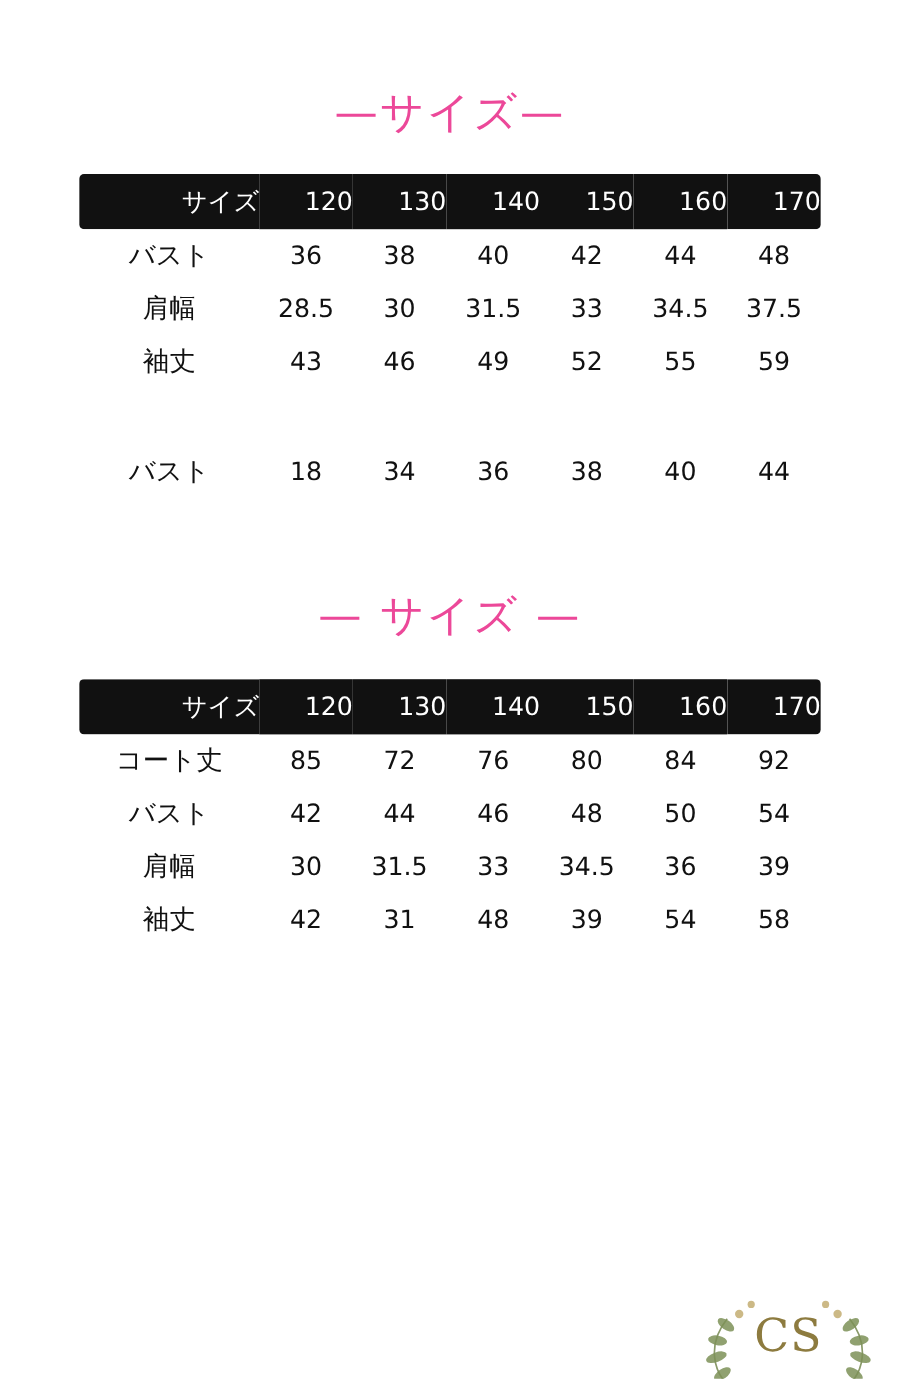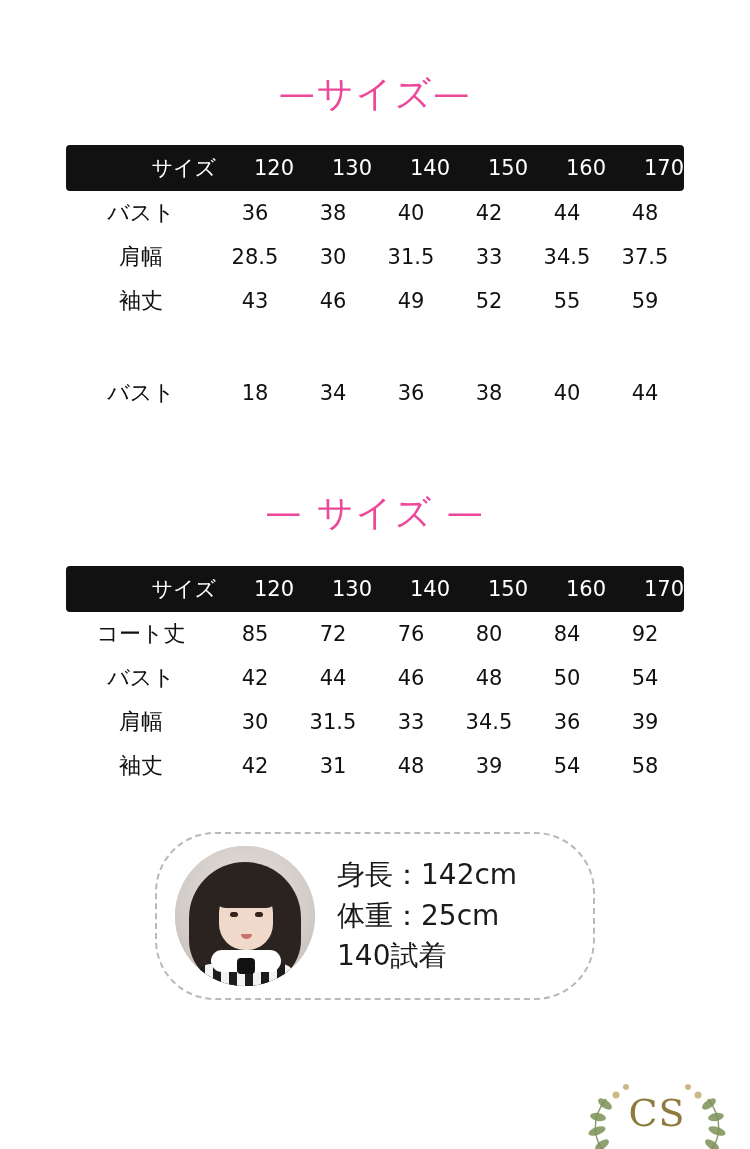--- a/index.html
+++ b/index.html
@@ -281,39 +281,20 @@
           <td>31</td>
           <td>48</td>
           <td>39</td>
           <td>54</td>
           <td>58</td>
         </tr>
       </tbody>
     </table>
   </div>
 
-  <div class="model-box">
-    <div class="model-photo">
-      <div class="ph-bg"></div>
-      <div class="ph-hair-back"></div>
-      <div class="ph-face"></div>
-      <div class="ph-fringe"></div>
-      <div class="ph-eye-l"></div>
-      <div class="ph-eye-r"></div>
-      <div class="ph-mouth"></div>
-      <div class="ph-body"></div>
-      <div class="ph-collar"></div>
-      <div class="ph-tie"></div>
-    </div>
-    <div class="model-text">
-      <div>身長：142cm</div>
-      <div>体重：25cm</div>
-      <div>140試着</div>
-    </div>
-  </div>
 
   <div class="logo">
     <svg class="logo-wreath" viewBox="0 0 170 150">
       <g fill="none" stroke="#8a9a6a" stroke-width="1.4">
         <path d="M40 100 C20 85, 18 60, 34 40"></path>
         <path d="M130 100 C150 85, 152 60, 136 40"></path>
         <path d="M40 100 C58 120, 100 124, 130 100"></path>
       </g>
       <g fill="#7d9158" opacity="0.85">
         <ellipse cx="30" cy="86" rx="8" ry="4" transform="rotate(-35 30 86)"></ellipse>

